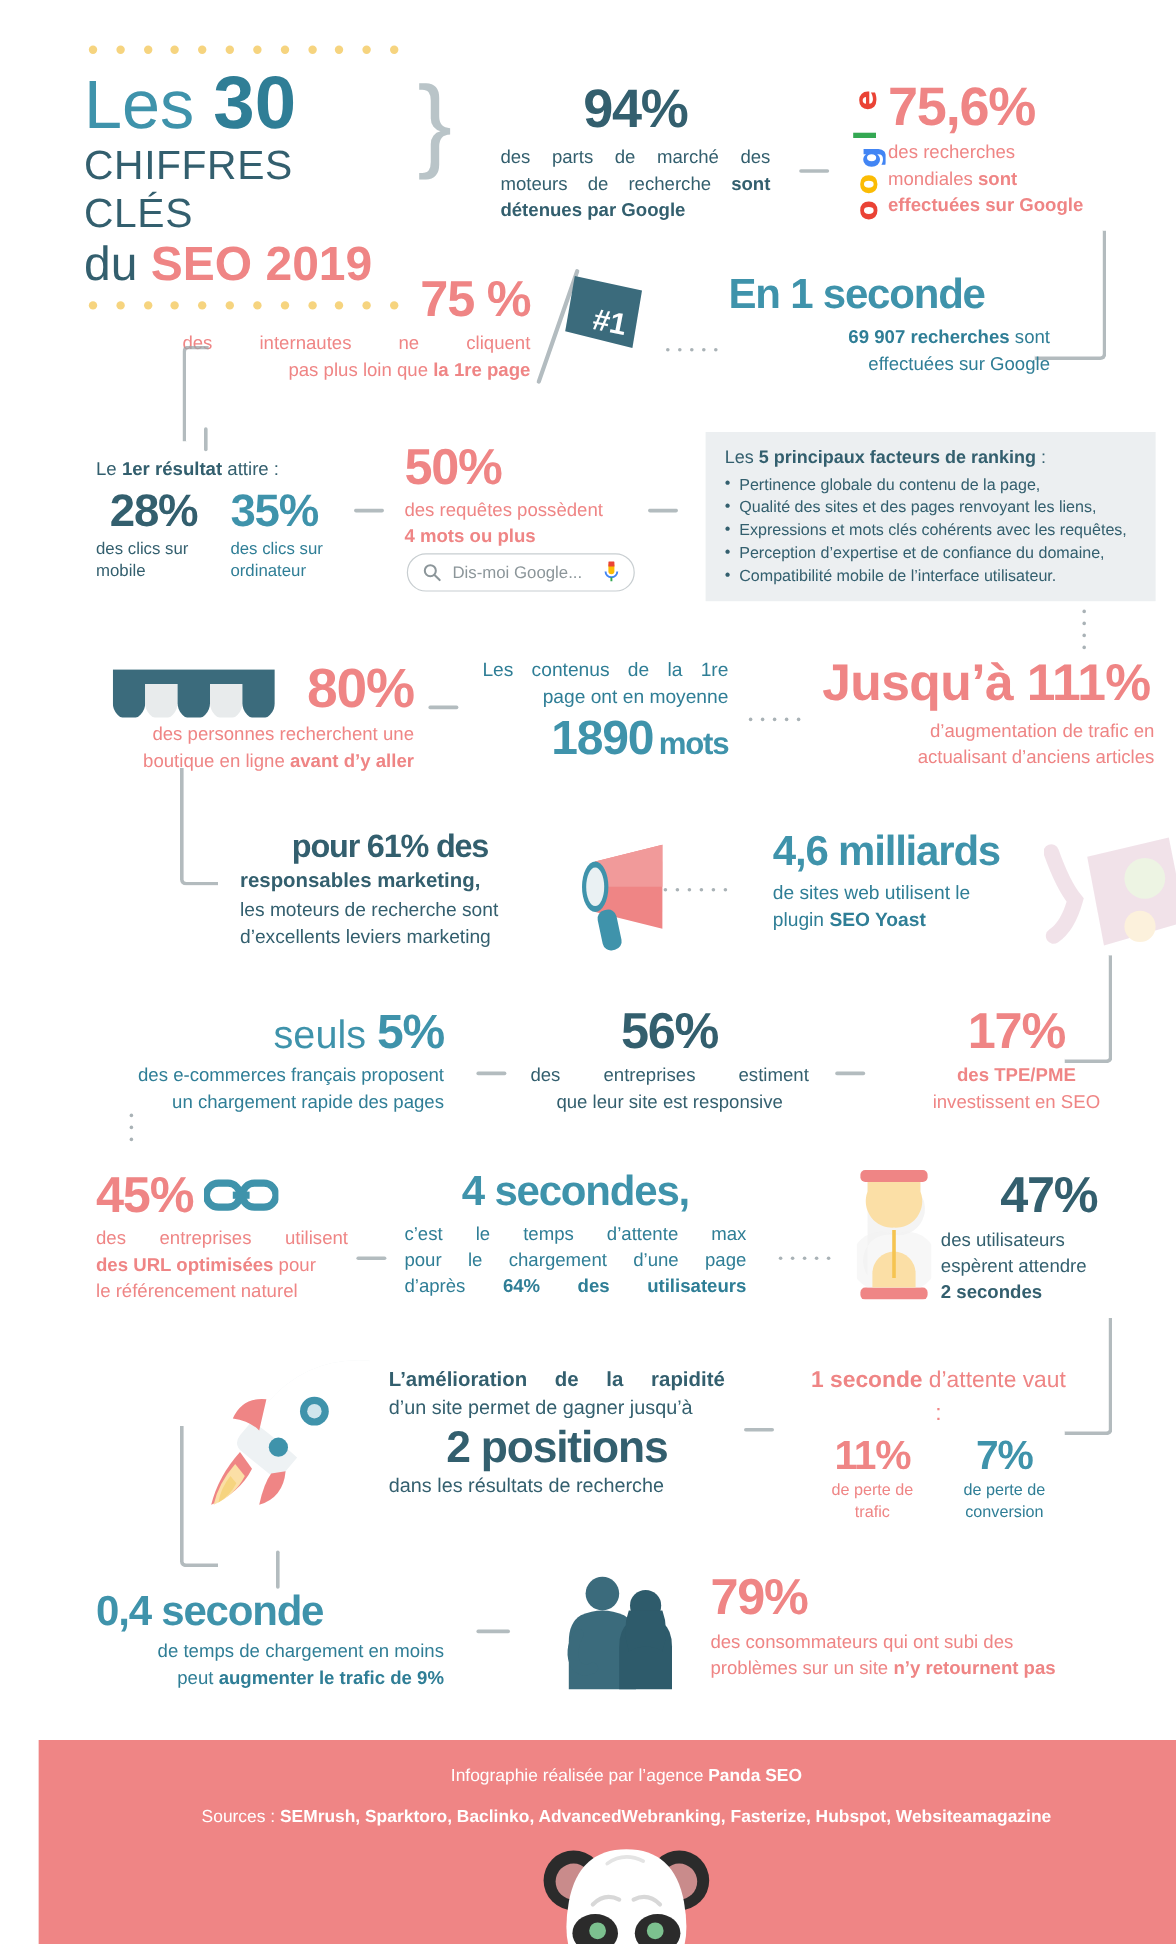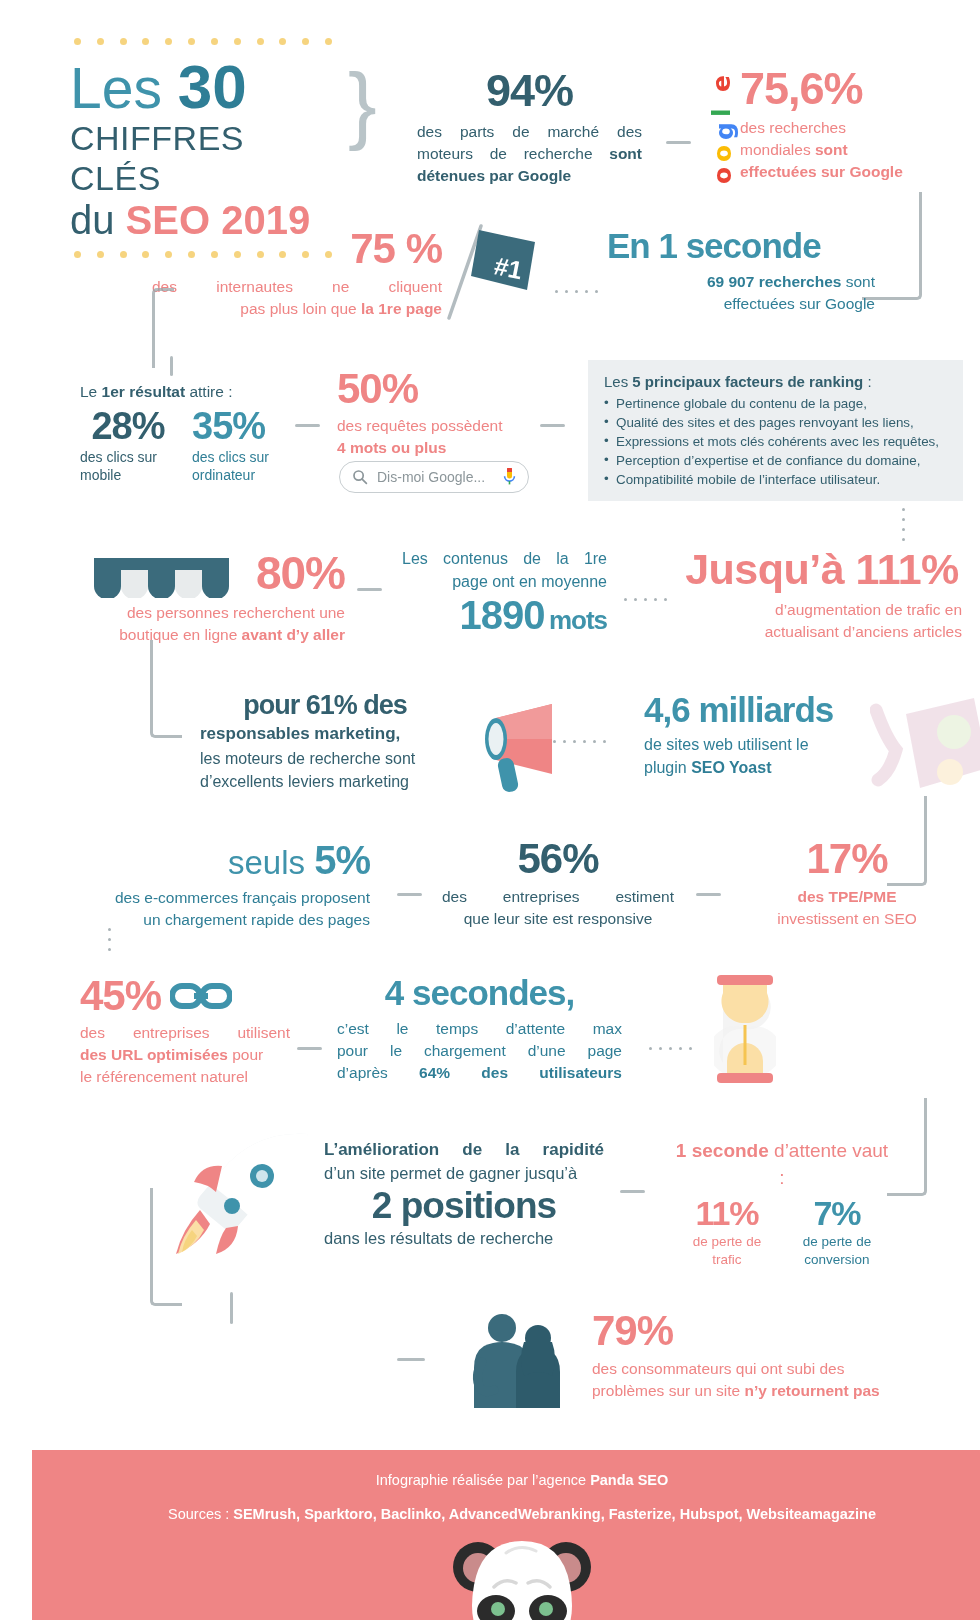--- a/index.html
+++ b/index.html
@@ -448,20 +448,28 @@
       <rect x="3" y="0" width="56" height="10" rx="4" fill="#ef8585"></rect>
       <rect x="3" y="98" width="56" height="10" rx="4" fill="#ef8585"></rect>
       <path d="M9 10 h44 v10 a22 22 0 0 1 -22 34 a22 22 0 0 0 -22 34 z" fill="#f2f2f2" opacity=".85"></path>
       <path d="M9 10 h44 v8 a22 22 0 0 1 -22 30 a22 22 0 0 1 -22 -30 z" fill="#fbdfa6"></path>
       <path d="M31 54 a22 22 0 0 0 -22 44 h44 a22 22 0 0 0 -22 -44 z" fill="#f2f2f2" opacity=".6"></path>
       <path d="M13 86 a18 18 0 0 1 36 0 v12 h-36 z" fill="#fbdfa6"></path>
       <rect x="29.5" y="50" width="3" height="40" fill="#f5c451"></rect>
     </svg>
   </div>
 
+  <div class="abs" style="left:752px; top:975px; width:180px;">
+    <div class="big c-tealdark" style="font-size:42px;">47%</div>
+    <div class="body-txt" style="margin-top:6px;">
+      <div>des utilisateurs</div>
+      <div>espèrent attendre</div>
+      <div class="b">2 secondes</div>
+    </div>
+  </div>
 
   <div class="abs elbow" style="left:855px; top:1098px; width:40px; height:98px; border-width:0 3px 3px 0; border-radius:0 0 5px 0;"></div>
 
   <div class="abs" style="left:138px; top:1128px;">
     <svg width="150" height="130" viewBox="0 0 150 130">
       <path d="M138 6 q-52 -4 -86 36 l-22 26 q-6 8 2 14 l22 18 q8 6 14 -2 l22 -26 q36 -44 48 -66 z" fill="#eef2f4"></path>
       <path d="M138 6 q-52 -4 -86 36 l-12 14 q40 30 52 46 q36 -44 46 -96 z" fill="#ffffff"></path>
       <circle cx="92" cy="48" r="12" fill="#3f93ab"></circle>
       <circle cx="92" cy="48" r="6" fill="#cfe5ec"></circle>
       <circle cx="62" cy="78" r="8" fill="#3f93ab"></circle>
@@ -494,20 +502,27 @@
       <div class="center" style="width:92px;">
         <div class="big c-teal" style="font-size:34px;">7%</div>
         <div class="body-txt teal" style="font-size:13.5px; line-height:1.32; margin-top:3px;">de perte de conversion</div>
       </div>
     </div>
   </div>
 
   <div class="abs elbow" style="left:118px; top:1188px; width:32px; height:118px; border-width:0 0 3px 3px; border-radius:0 0 0 5px;"></div>
   <div class="abs vline" style="left:198px; top:1292px; height:32px;"></div>
 
+  <div class="abs" style="left:48px; top:1325px; width:290px;">
+    <div class="big c-teal" style="font-size:35px;">0,4 seconde</div>
+    <div class="body-txt teal right" style="margin-top:6px;">
+      <div>de temps de chargement en moins</div>
+      <div><span>peut </span><span class="b">augmenter le trafic de 9%</span></div>
+    </div>
+  </div>
 
   <div class="abs dash" style="left:365px; top:1358px; width:28px;"></div>
 
   <div class="abs" style="left:430px; top:1312px;">
     <svg width="110" height="96" viewBox="0 0 110 96">
       <circle cx="40" cy="16" r="14" fill="#3b6b7c"></circle>
       <path d="M22 34 q18 -8 36 0 q10 6 10 22 v40 h-56 v-40 q0 -16 10 -22 z" fill="#3b6b7c"></path>
       <path d="M20 50 q-8 14 -2 26 q6 6 14 2" fill="none" stroke="#3b6b7c" stroke-width="9" stroke-linecap="round"></path>
       <circle cx="76" cy="26" r="13" fill="#2e5b6b"></circle>
       <path d="M62 40 q14 -8 28 0 q8 6 8 20 v36 h-44 v-36 q0 -14 8 -20 z" fill="#2e5b6b"></path>

